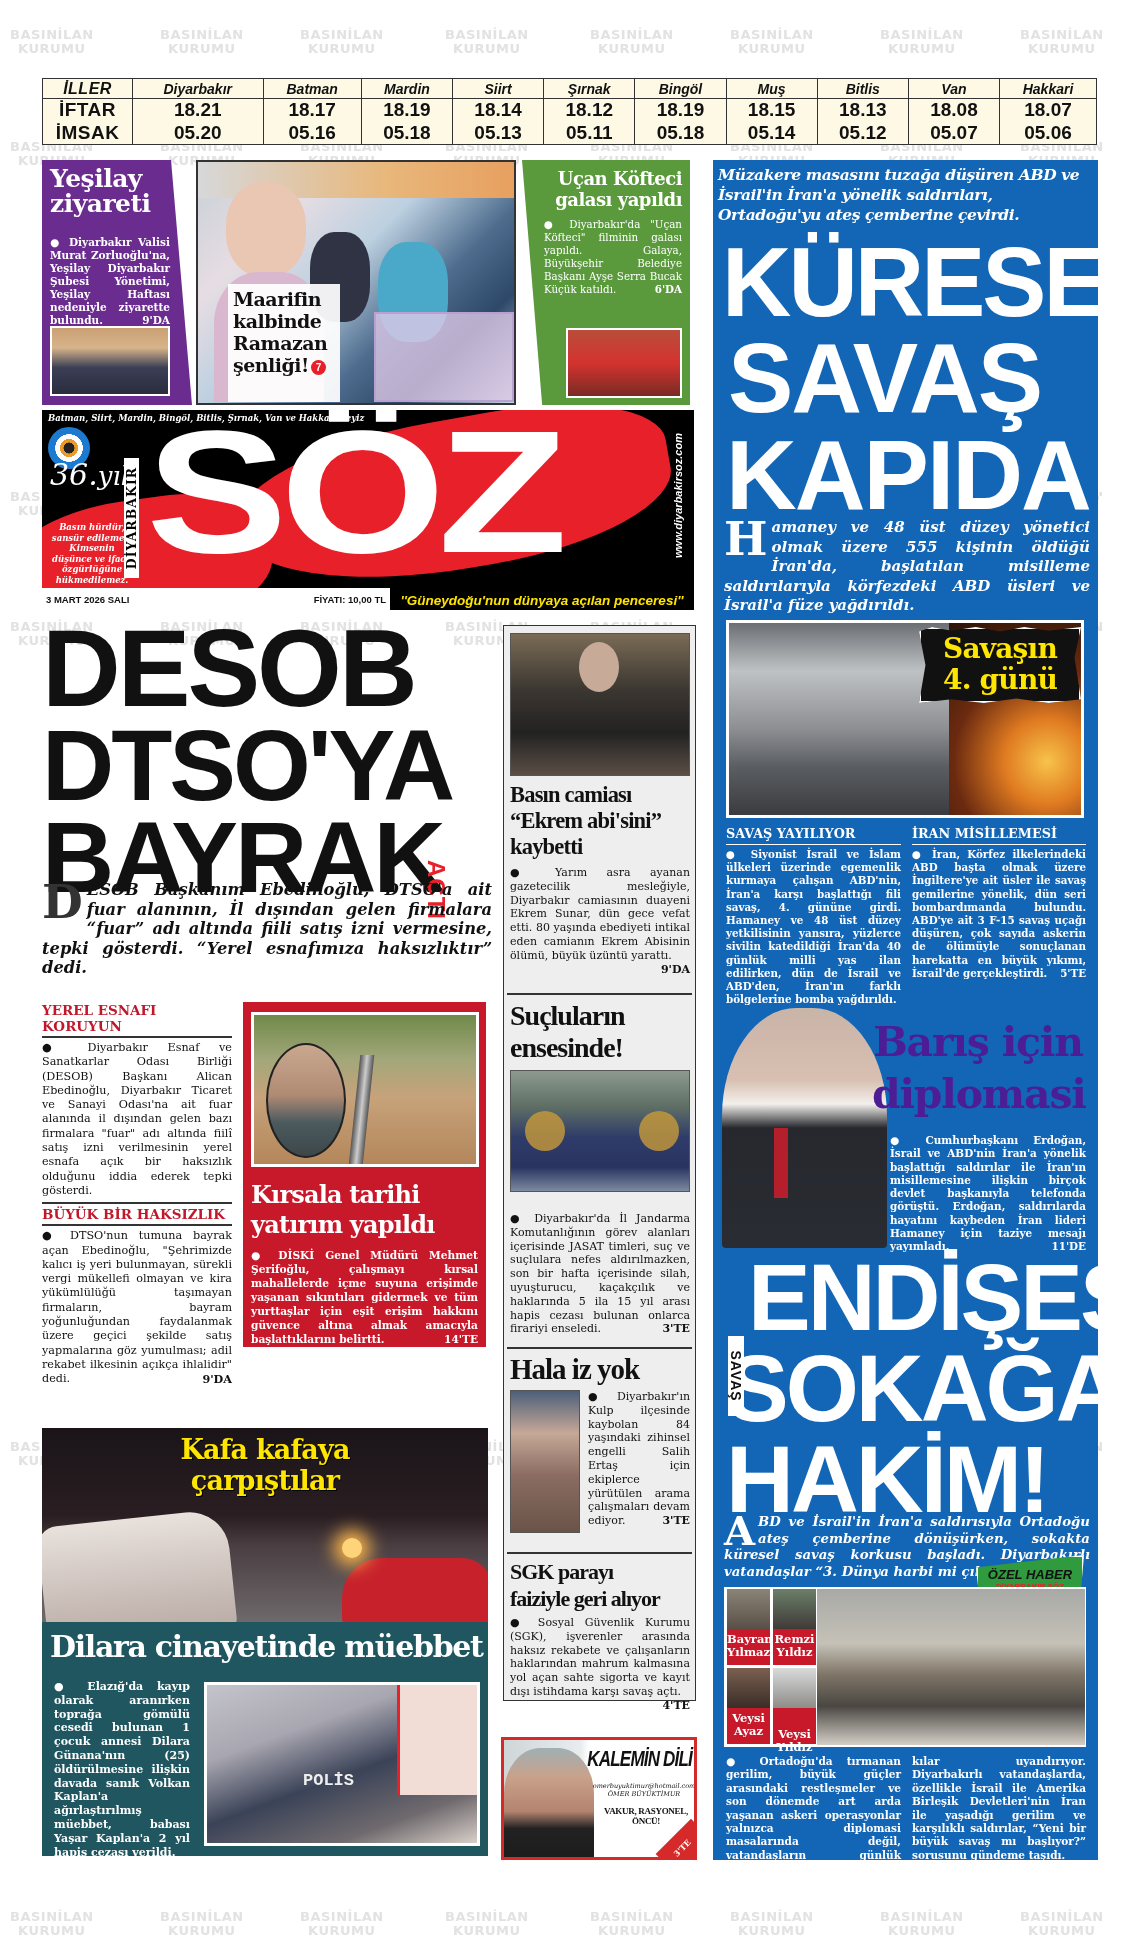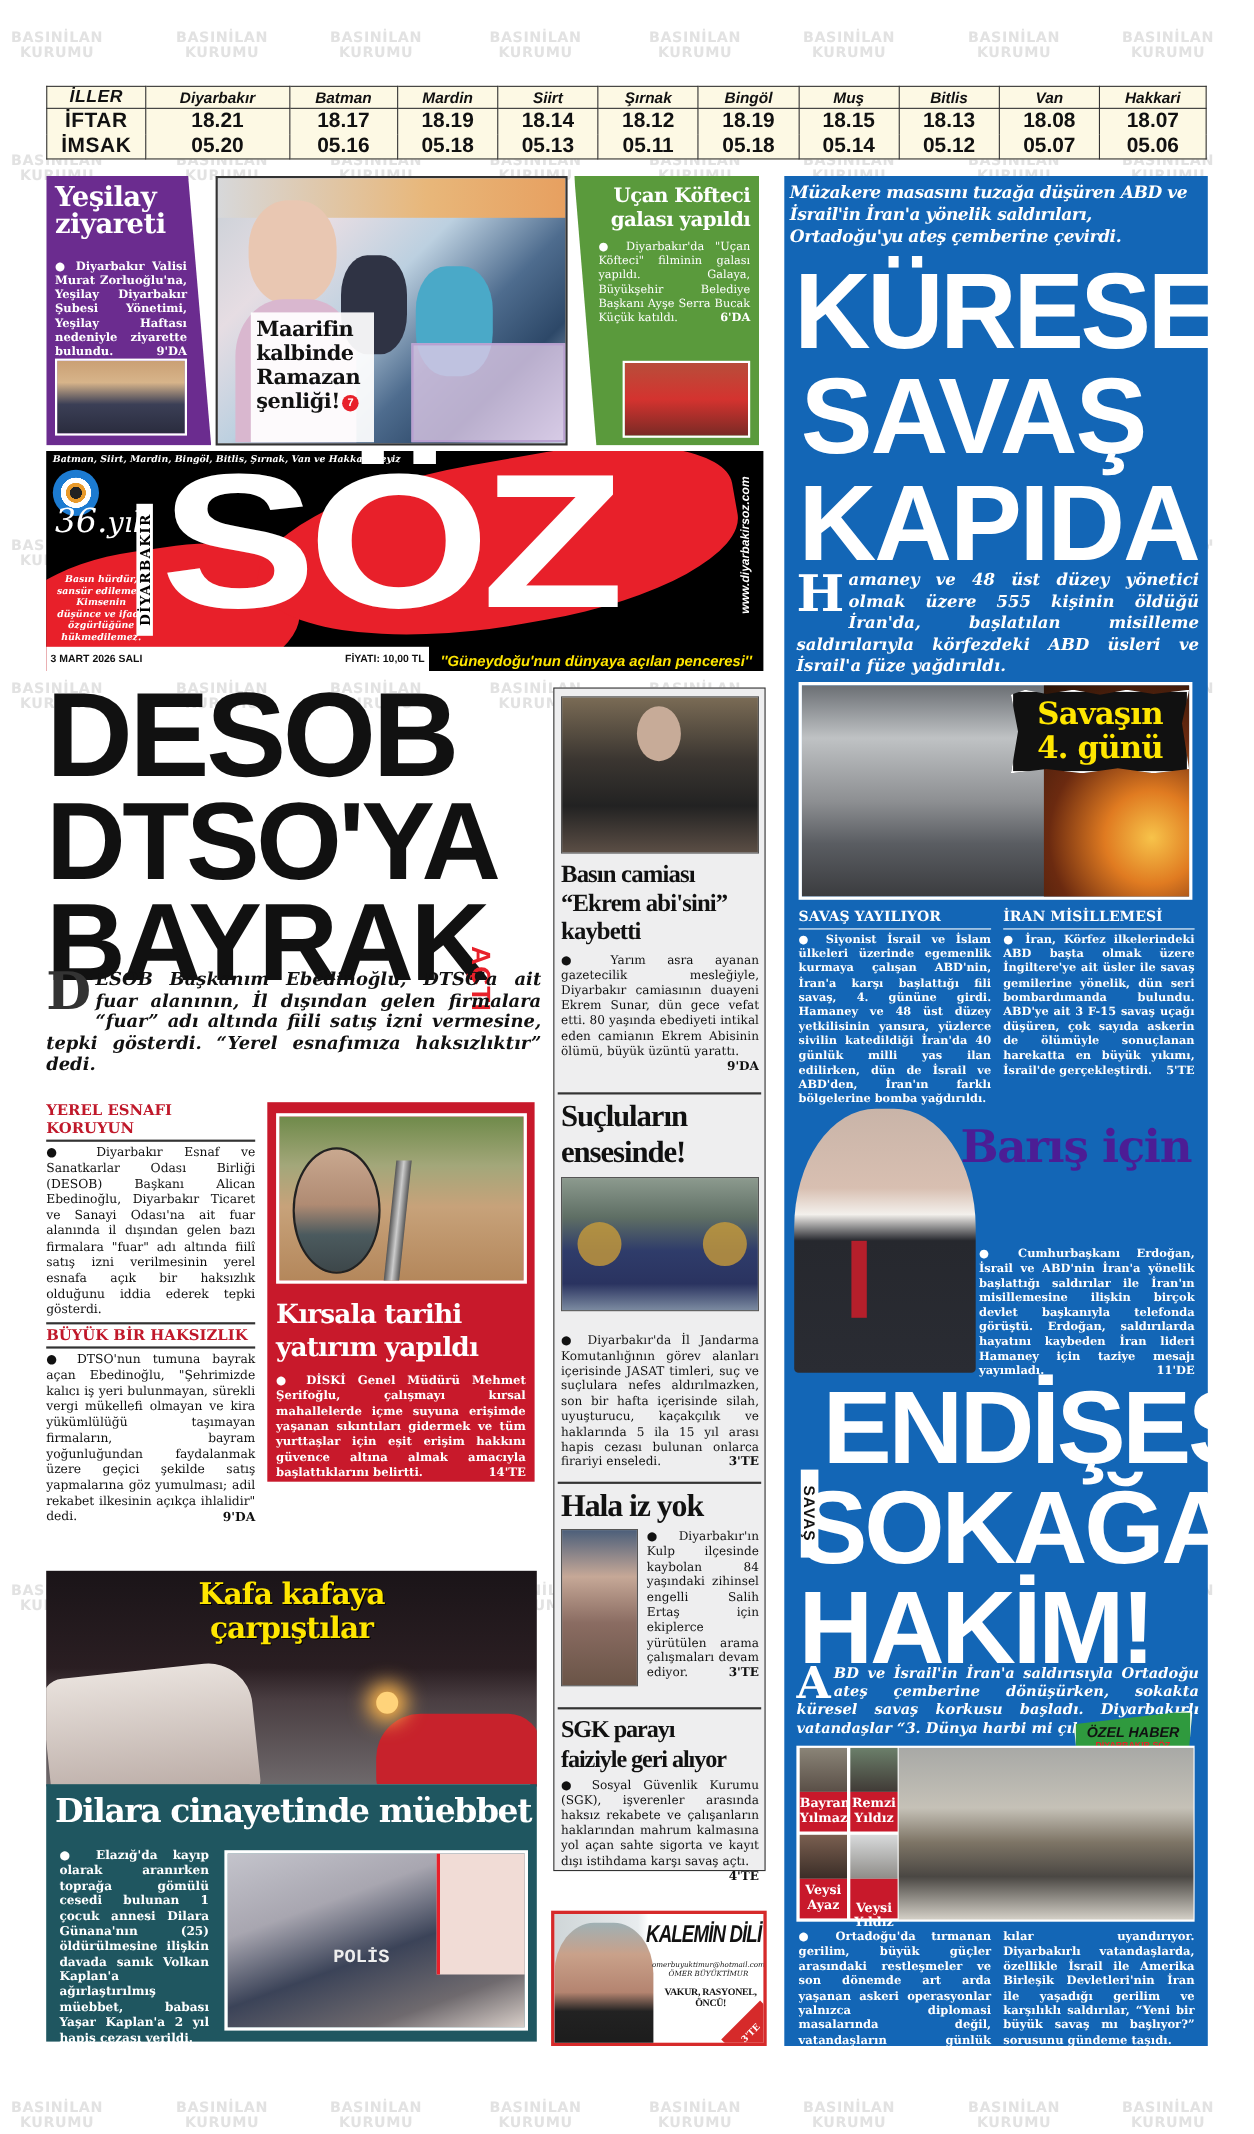--- a/index.html
+++ b/index.html
@@ -478,20 +478,21 @@
   <div class="serif bold" style="font-size:12.8px;border-bottom:1px solid #fff;padding-bottom:3px;margin-bottom:3px">İRAN MİSİLLEMESİ</div>
   <p class="just bold" style="font-size:10.3px;line-height:13.2px"><span>● </span><span>İran, Körfez ilkelerindeki ABD başta olmak üzere İngiltere'ye ait üsler ile savaş gemilerine yönelik, dün seri bombardımanda bulundu. ABD'ye ait 3 F-15 savaş uçağı düşüren, çok sayıda askerin de ölümüyle sonuçlanan harekatta en büyük yıkımı, İsrail'de gerçekleştirdi.</span> <span class="ref">5'TE</span></p>
 </div>
 
 <div class="abs" style="left:722px;top:1004px;width:370px;height:244px">
   <div class="abs" style="left:0;top:4px;width:165px;height:240px;background:linear-gradient(180deg,#c9b4a8 0%,#d8bfb1 30%,#f3f0ec 40%,#26282e 50%,#2a2c33 100%);border-radius:45% 45% 4px 4px">
     <div class="abs" style="left:52px;top:120px;width:14px;height:70px;background:#b51f2b"></div>
   </div>
   <div class="abs serif bold" style="left:150px;top:12px;color:#4c1d95;font-size:41px;line-height:52px;letter-spacing:-1.2px;text-align:center;width:212px">
     <div>Barış için</div>
+    <div>diplomasi</div>
   </div>
   <div class="abs bold" style="left:168px;top:130px;width:196px;color:#fff;font-size:10.4px;line-height:13.3px;text-align:justify">
     <span>● </span><span>Cumhurbaşkanı Erdoğan, İsrail ve ABD'nin İran'a yönelik başlattığı saldırılar ile İran'ın misillemesine ilişkin birçok devlet başkanıyla telefonda görüştü. Erdoğan, saldırılarda hayatını kaybeden İran lideri Hamaney için taziye mesajı yayımladı.</span> <span class="ref">11'DE</span>
   </div>
 </div>
 
 <div class="abs" style="left:722px;top:1258px;width:370px;color:#fff">
   <div class="abs" style="left:4px;top:78px;transform:rotate(90deg);transform-origin:left top;width:80px;background:#fff;color:#111;font-family:'Liberation Sans',sans-serif;font-weight:900;font-size:14px;text-align:center;letter-spacing:1px;line-height:16px;margin-left:18px">SAVAŞ</div>
   <div class="mega" style="font-size:94px;padding-left:26px;letter-spacing:-3px">ENDİŞESİ</div>
   <div class="mega" style="font-size:94px;margin-top:10px;padding-left:4px;letter-spacing:-3px">SOKAĞA</div>

